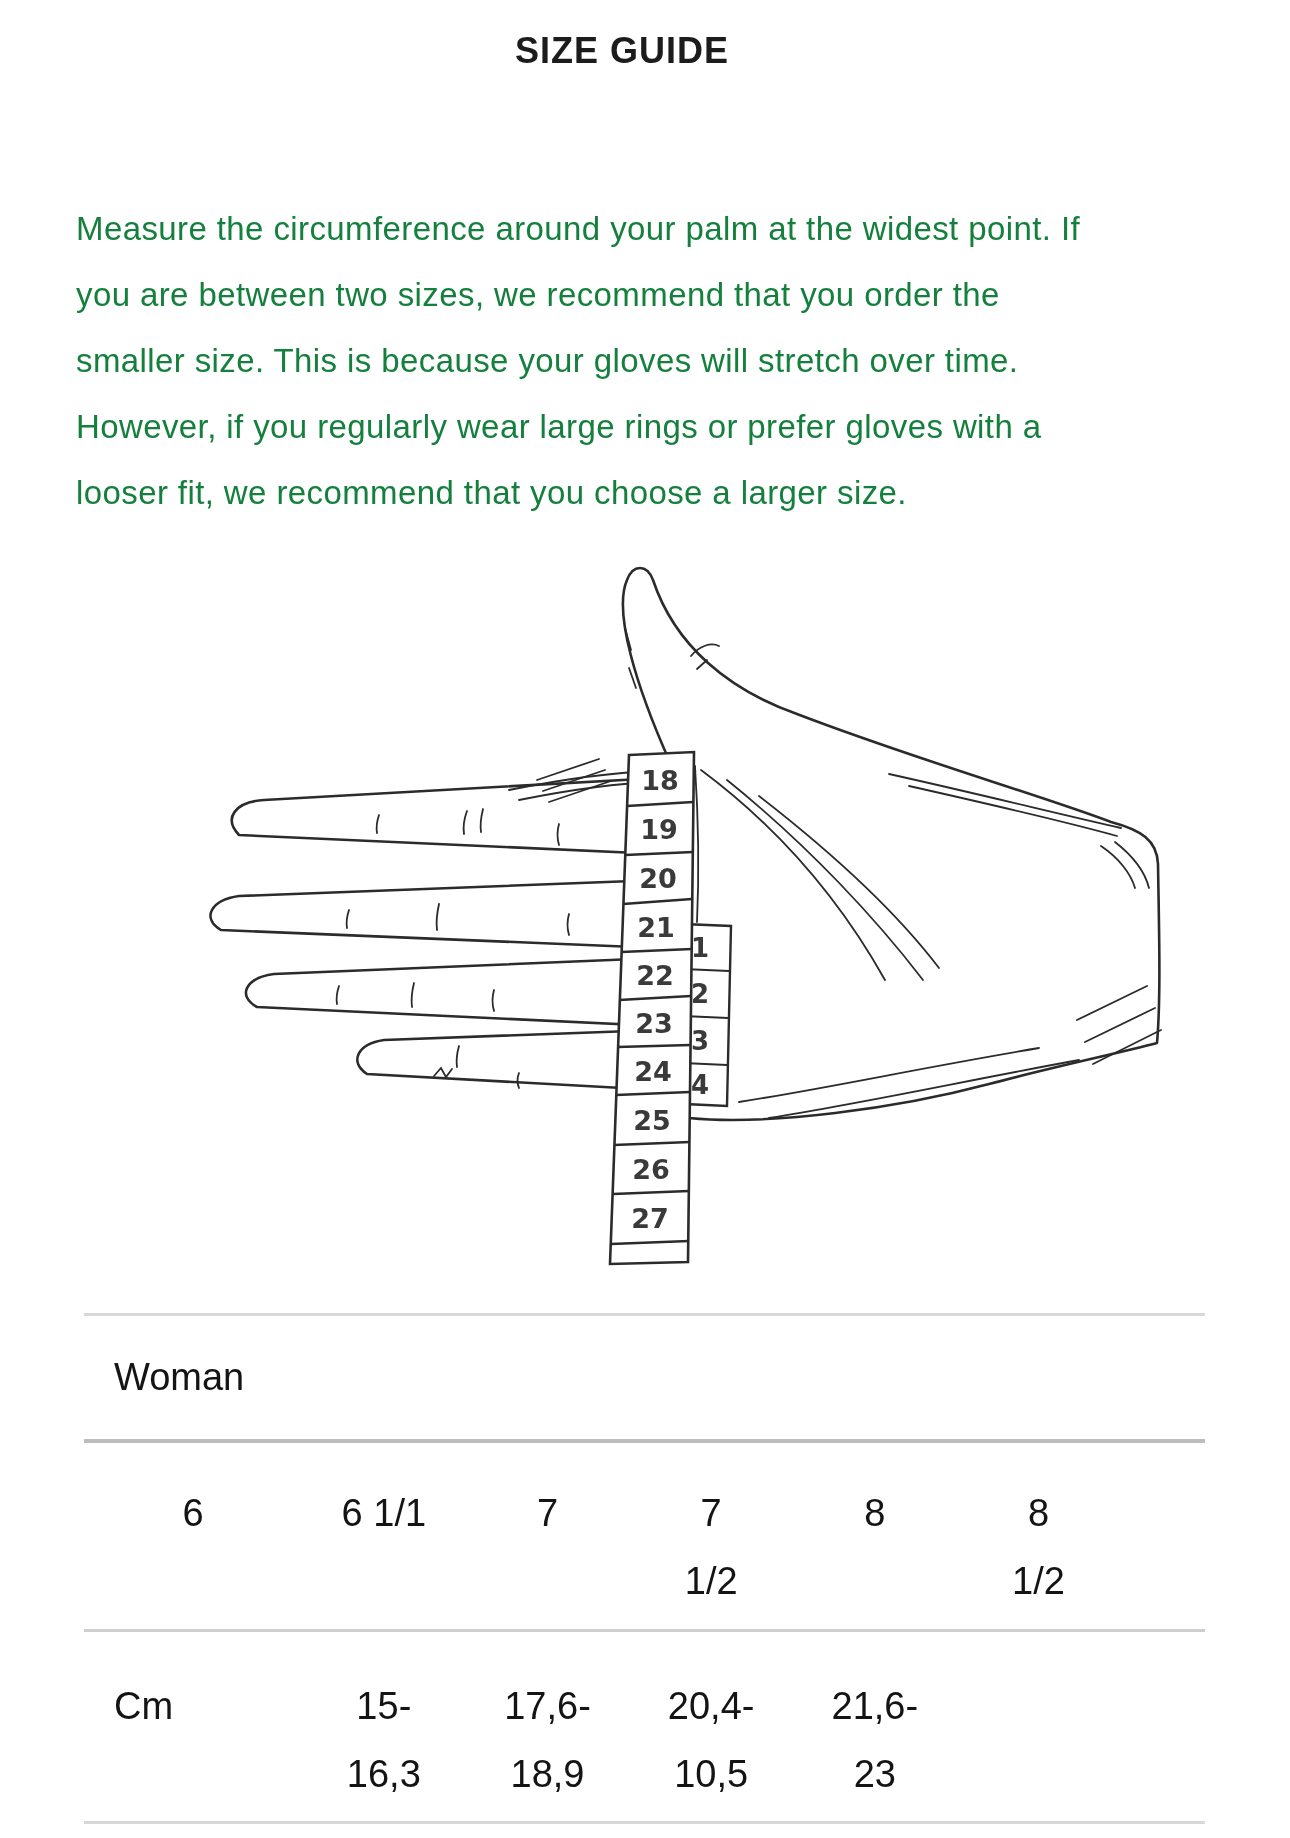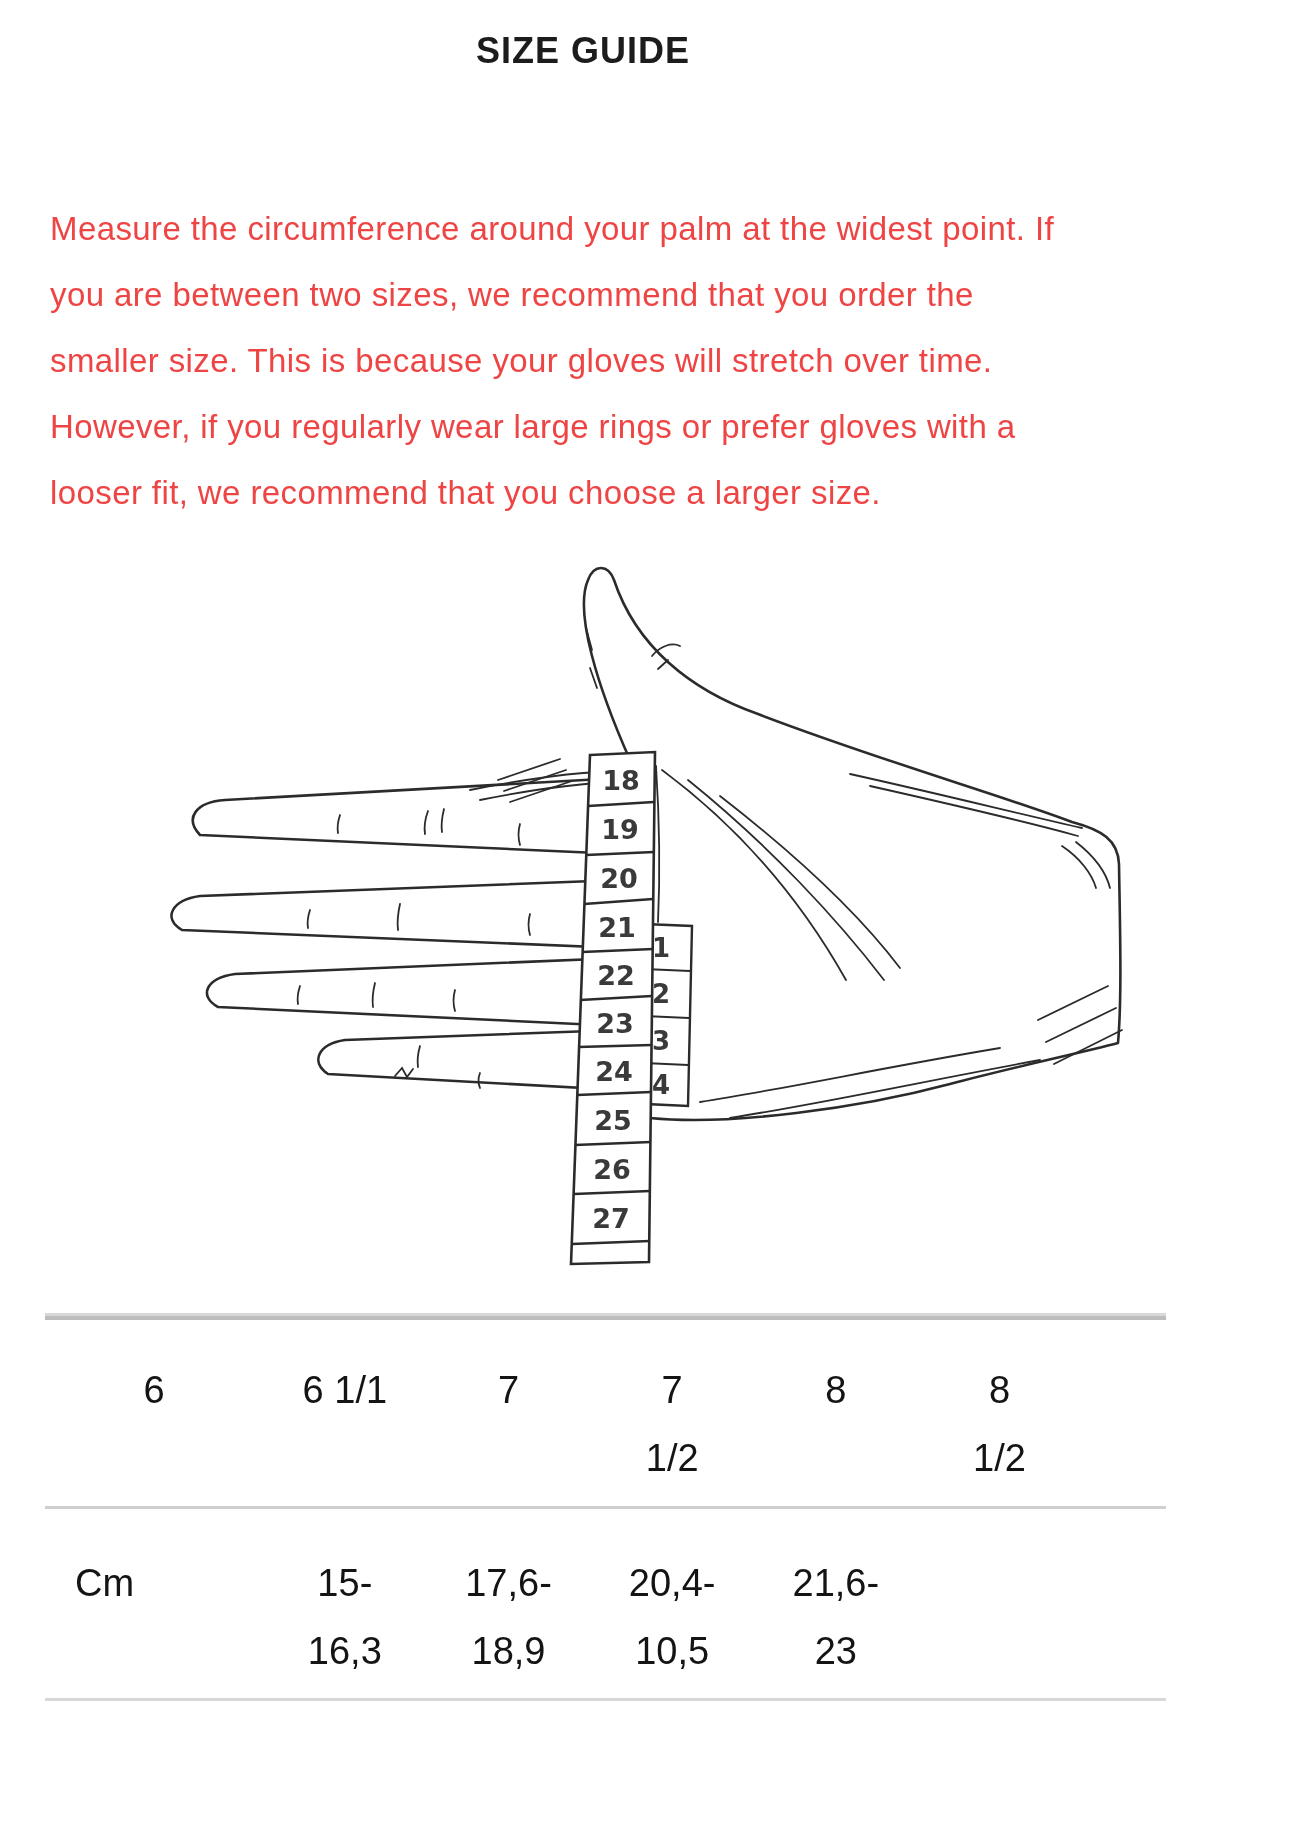--- a/index.html
+++ b/index.html
@@ -1,29 +1,30 @@
 <!DOCTYPE html>
 <html><head>
 <meta charset="utf-8">
 <style>
   html,body { margin:0; padding:0; background:#ffffff; }
   .page {
     position:relative; width:1166px; height:1838px; overflow:hidden;
     background:#ffffff; color:#161616;
     font-family:"Liberation Sans", sans-serif;
+    margin-left:39px;
   }
   .title {
     position:absolute; top:30px; left:0; width:100%;
     text-align:center; font-size:36px; font-weight:700;
     letter-spacing:1px; color:#1c1c1c;
   }
   .intro {
-    position:absolute; top:196px; left:50px; width:1198px;
+    position:absolute; top:196px; left:37px; width:1198px;
     font-size:33px; font-weight:300; letter-spacing:0.4px;
-    line-height:66px; color:#ef4444; white-space:pre-line;
+    line-height:66px; color:#15803d; white-space:pre-line;
   }
   .figure { position:absolute; top:528px; left:0; width:1290px; height:785px; }
   .figure svg { display:block; }
 
   .sizetable {
     position:absolute; top:1313px; left:45px; width:1200px;
     border-top:3px solid #d8d8d8; border-bottom:3px solid #d8d8d8;
     font-weight:300; color:#141414;
   }
   .rule2 { border-top:4px solid #bdbdbd; }
@@ -148,20 +149,23 @@
           <text x="614" y="553">24</text>
           <text x="613" y="602">25</text>
           <text x="612" y="651">26</text>
           <text x="611" y="700">27</text>
         </g>
       </g>
     </svg>
   </div>
 
   <div class="sizetable">
+    <div class="section-row">
+      <div class="section-label">Woman</div>
+    </div>
 
     <div class="trow row-sizes rule2">
       <div class="tcell tval">6</div>
       <div class="tcell tval">6 1/1</div>
       <div class="tcell tval">7</div>
       <div class="tcell tval">7
 1/2</div>
       <div class="tcell tval">8</div>
       <div class="tcell tval">8
 1/2</div>

